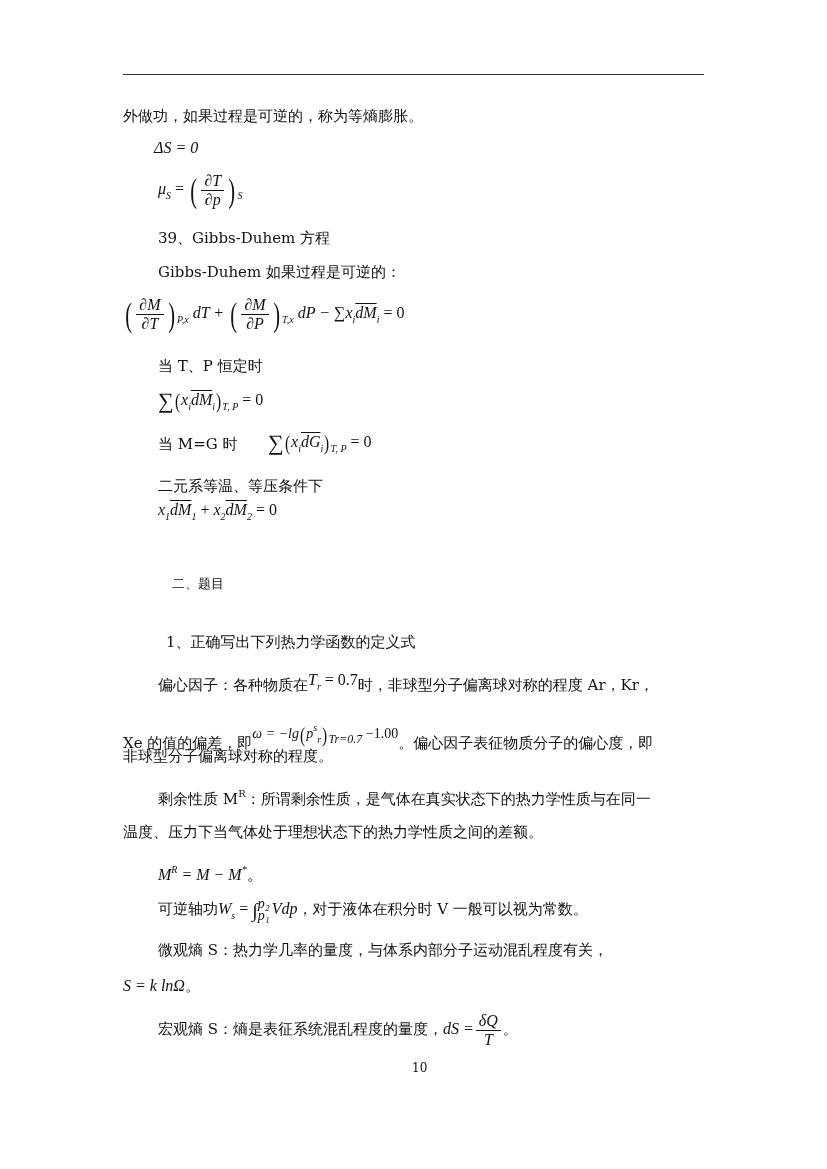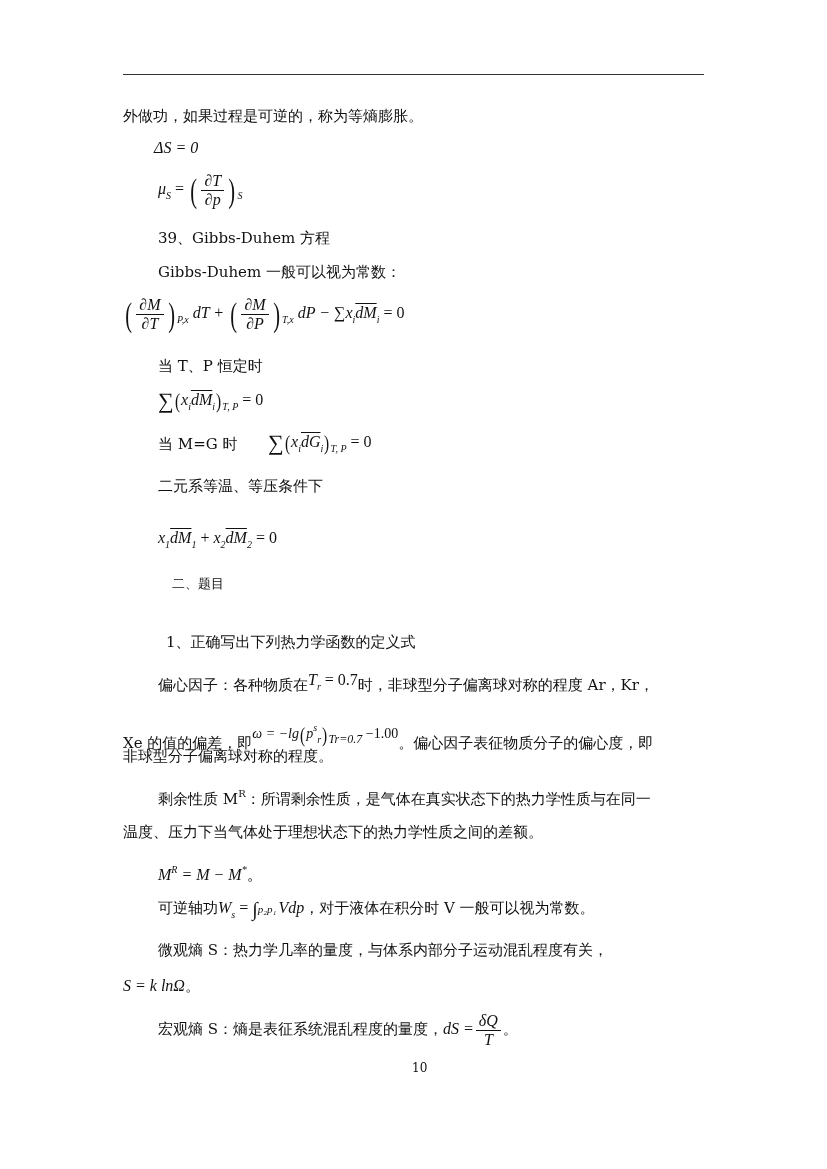--- a/index.html
+++ b/index.html
@@ -14,21 +14,21 @@
   .frac { display: inline-flex; flex-direction: column; align-items: center; vertical-align: middle; margin: 0 2px; }
   .frac .num { border-bottom: 1px solid #111; padding: 0 3px; line-height: 18px; }
   .frac .den { padding: 0 3px; line-height: 18px; }
   .paren { font-style: normal; font-size: 34px; font-weight: 200; vertical-align: middle; display: inline-block; transform: scaleX(0.6); line-height: 34px; }
   .sparen { font-style: normal; font-size: 22px; vertical-align: middle; transform: scaleX(0.7); display: inline-block; }
   .sum { font-style: normal; font-size: 22px; vertical-align: middle; }
   .bar { text-decoration: overline; }
   .heading2 { font-size: 13px; margin-left: 12px; }
   .pagenum { position: absolute; left: 412px; top: 1061px; font-size: 12px; }
   .int { font-style: normal; font-size: 20px; vertical-align: middle; }
-  .limits { display: inline-flex; flex-direction: row; font-size: 11px; vertical-align: middle; line-height: 12px; margin-right: 2px; }
+  .limits { display: inline-flex; flex-direction: column; font-size: 14px; vertical-align: middle; line-height: 12px; margin-right: 2px; }
 </style>
 </head>
 <body>
 
 <div class="hr"></div>
 
 <div class="line" style="left:123px; top:106px;">外做功，如果过程是可逆的，称为等熵膨胀。</div>
 
 <div class="line math" style="left:154px; top:138px;">
   <span>ΔS = 0</span>
@@ -38,21 +38,21 @@
   <span>μ</span><span class="sub">S</span>
   <span class="up">=</span>
   <span class="paren">(</span><span class="frac">
       <span class="num">∂T</span>
       <span class="den">∂p</span>
     </span><span class="paren">)</span><span class="sub">S</span>
 </div>
 
 <div class="line" style="left:158px; top:228px;">39、Gibbs-Duhem  方程</div>
 
-<div class="line" style="left:158px; top:262px;">Gibbs-Duhem  一般可以视为常数：</div>
+<div class="line" style="left:158px; top:262px;">Gibbs-Duhem  如果过程是可逆的：</div>
 
 <div class="line math" style="left:123px; top:296px;">
   <span class="paren">(</span><span class="frac">
       <span class="num">∂M</span>
       <span class="den">∂T</span>
     </span><span class="paren">)</span><span class="sub">P,x</span>
   <span>dT +</span>
   <span class="paren">(</span><span class="frac">
       <span class="num">∂M</span>
       <span class="den">∂P</span>
@@ -69,21 +69,21 @@
 </div>
 
 <div class="line" style="left:158px; top:434px;">当  M=G 时</div>
 <div class="line math" style="left:268px; top:432px;">
   <span class="sum">∑</span><span class="sparen">(</span><span>x</span><span class="sub">i</span><span class="bar">dG</span><span class="sub">i</span><span class="sparen">)</span><span class="sub">T, P</span>
   <span class="up">= 0</span>
 </div>
 
 <div class="line" style="left:158px; top:476px;">二元系等温、等压条件下</div>
 
-<div class="line math" style="left:158px; top:528px;">
+<div class="line math" style="left:158px; top:500px;">
   <span>x</span><span class="sub up">1</span><span class="bar">dM</span><span class="sub up">1</span>
   <span class="up">+</span>
   <span>x</span><span class="sub up">2</span><span class="bar">dM</span><span class="sub up">2</span>
   <span class="up">= 0</span>
 </div>
 
 <div class="line heading2" style="left:160px; top:574px;">二、题目</div>
 
 <div class="line" style="left:158px; top:632px;margin-left:8px;">1、正确写出下列热力学函数的定义式</div>
 

